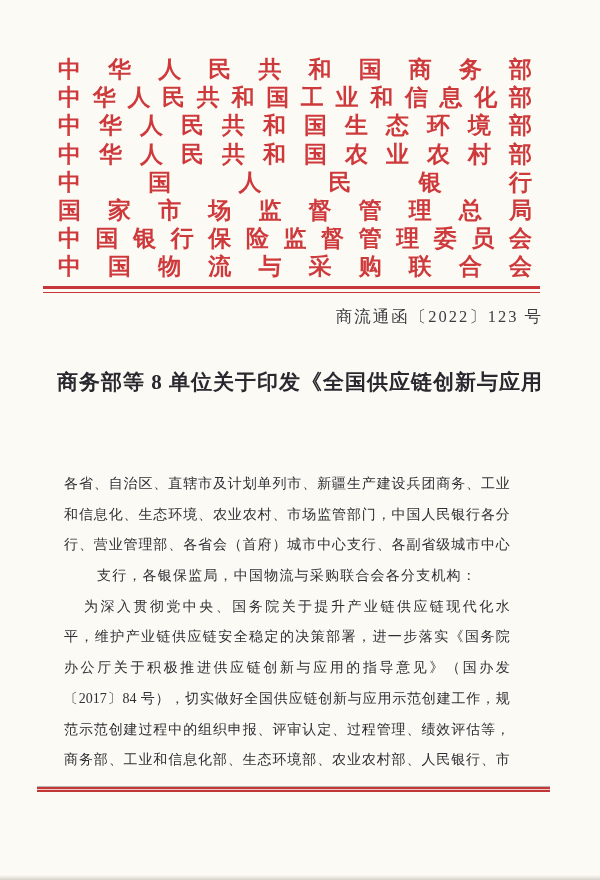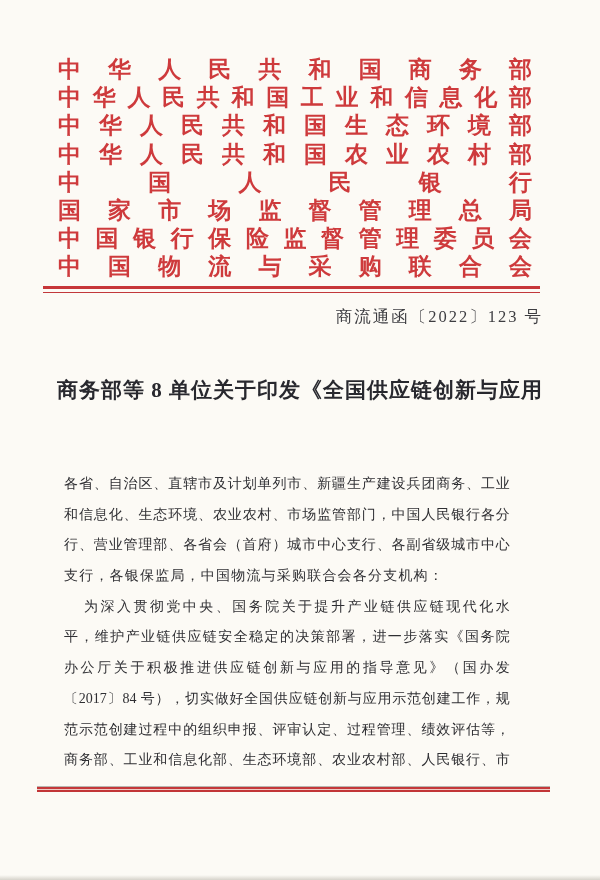--- a/index.html
+++ b/index.html
@@ -32,32 +32,32 @@
   .doc-number {
     position:absolute; top:306px; right:57px;
     font-size:16.5px; letter-spacing:2px; color:#3d3d41;text-align:center;
   }
 
   
   .title {
     position:absolute; top:362px; left:30px; right:30px;
     text-align:center;
     font-size:21px; font-weight:700; letter-spacing:1px;
-    color:#28282e; line-height:41px;margin-top:8px;
+    color:#28282e; line-height:41px;
   }
 
   
   .body-text {
     position:absolute; top:469px; left:64px; width:446px;
     font-size:14px; color:#2f2f33;
   }
   .body-line { height:30.7px; line-height:30.7px; white-space:pre; }
   .body-line.fill { display:flex; justify-content:space-between; align-items:center; }
   .body-line.indent { padding-left:20px; }
-  .body-line.plain { letter-spacing:1.2px; }
+  .body-line.plain { letter-spacing:1.2px;text-align:center; }
   .body-line span { display:inline-block; }
 
   
   .page-bottom-rule { position:absolute; top:786px; left:37px; width:513px; }
   .pbr-gray { height:1px; background:rgba(130,128,120,0.55); }
   .pbr-red1 { height:1.8px; background:#c4383a; }
   .pbr-gap  { height:1px; background:#eecac4; }
   .pbr-red2 { height:2.2px; background:#c23537; }
 
   

